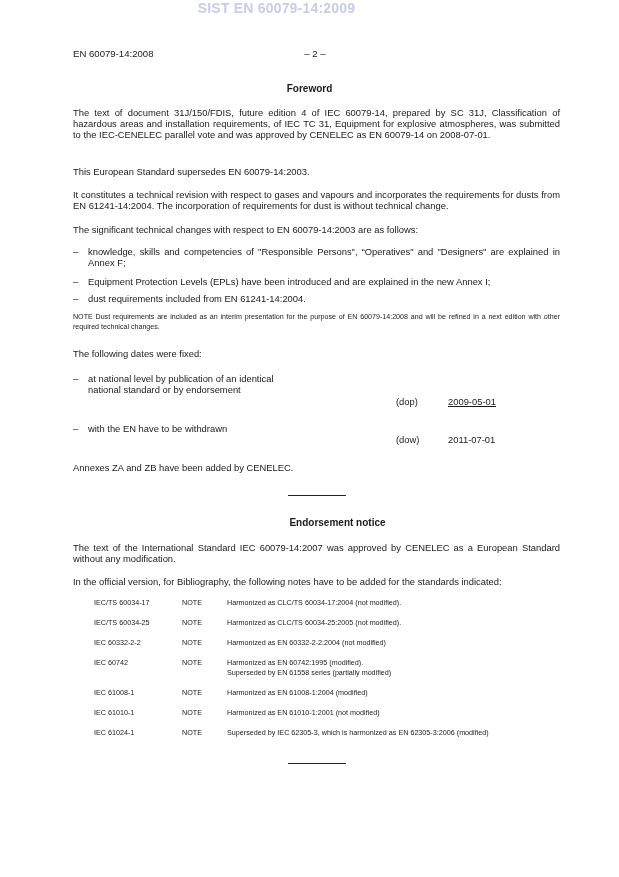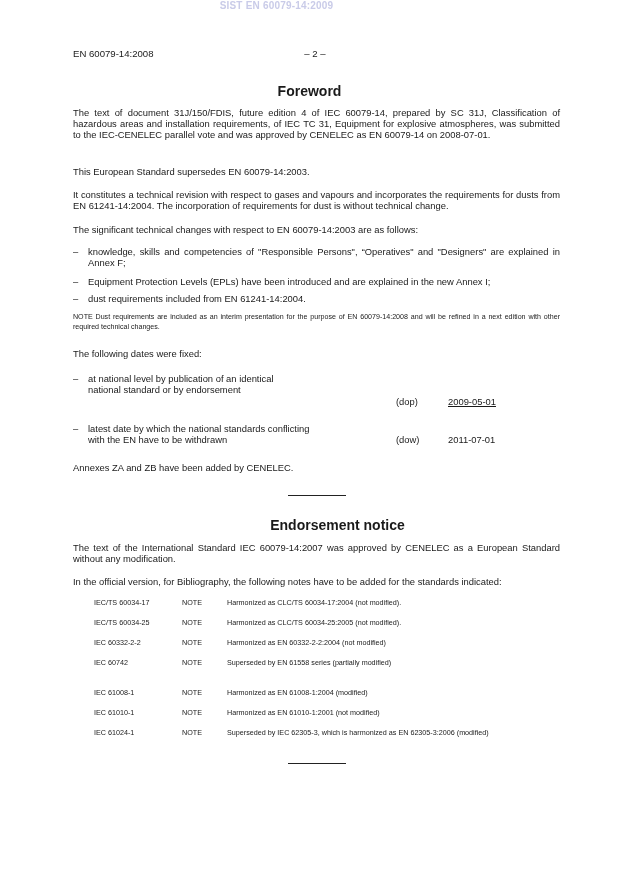--- a/index.html
+++ b/index.html
@@ -1,23 +1,23 @@
 <!DOCTYPE html>
 <html><head>
 <meta charset="utf-8">
 <style>
   html, body { margin:0; padding:0; background:#ffffff; }
   body { width:619px; height:877px; position:relative; overflow:hidden;
          font-family:"Liberation Sans", sans-serif; color:#1a1a1a; font-size:9.4px; }
   .abs { position:absolute; }
   .watermark { left:0; width:553px; top:0; text-align:center; font-weight:bold;
-               font-size:10px; color:#c9cbe8; letter-spacing:0.2px; }
+               font-size:14px; color:#c9cbe8; letter-spacing:0.2px; }
   .hdr-left { left:73px; top:48px; font-size:9.6px; }
   .hdr-center { left:285px; top:48px; width:60px; text-align:center; font-size:9.6px; }
-  .title { left:0; width:619px; text-align:center; font-weight:bold; font-size:14px; }
+  .title { left:0; width:619px; text-align:center; font-weight:bold; font-size:10px; }
   .para { left:73px; width:487px; text-align:justify; line-height:11.2px; }
   .para.last-left { text-align-last:left; }
   .bullet { left:73px; width:487px; }
   .bullet .dash { position:absolute; left:0; top:0; }
   .bullet .txt { position:absolute; left:15px; width:472px; text-align:justify; line-height:11.2px; }
   .note { left:73px; width:487px; font-size:7.1px; line-height:9.6px; text-align:justify; }
   .rule { height:1px; background:#222; }
   .date-item .abbr { position:absolute; left:323px; }
   .date-item .date { position:absolute; left:375px; }
   .tbl-row { left:94px; width:460px; font-size:7.2px; line-height:9.6px; }
@@ -63,21 +63,20 @@
     <span style="display:block">at national level by publication of an identical</span>
     <span style="display:block">national standard or by endorsement</span>
   </span>
   <span class="abbr" style="top:23px;">(dop)</span>
   <span class="date" style="top:23px;text-decoration:underline;">2009-05-01</span>
 </div>
 
 <div class="abs bullet date-item" style="top:423px;">
   <span class="dash">–</span>
   <span class="txt" style="text-align:left;">
-    <span style="display:block">latest date by which the national standards conflicting</span>
     <span style="display:block">with the EN have to be withdrawn</span>
   </span>
   <span class="abbr" style="top:11px;">(dow)</span>
   <span class="date" style="top:11px;">2011-07-01</span>
 </div>
 
 <div class="abs para" style="top:462px;">Annexes ZA and ZB have been added by CENELEC.</div>
 
 <div class="abs rule" style="left:288px; width:58px; top:495px;"></div>
 
@@ -98,20 +97,21 @@
 </div>
 <div class="abs tbl-row" style="top:638px;">
   <span class="c1">IEC 60332-2-2</span>
   <span class="c2">NOTE</span>
   <span class="c3">Harmonized as EN 60332-2-2:2004 (not modified)</span>
 </div>
 <div class="abs tbl-row" style="top:658px;">
   <span class="c1">IEC 60742</span>
   <span class="c2">NOTE</span>
   <span class="c3">
+    <span style="display:block">Harmonized as EN 60742:1995 (modified).</span>
     <span style="display:block">Superseded by EN 61558 series (partially modified)</span>
   </span>
 </div>
 <div class="abs tbl-row" style="top:688px;">
   <span class="c1">IEC 61008-1</span>
   <span class="c2">NOTE</span>
   <span class="c3">Harmonized as EN 61008-1:2004 (modified)</span>
 </div>
 <div class="abs tbl-row" style="top:708px;">
   <span class="c1">IEC 61010-1</span>

